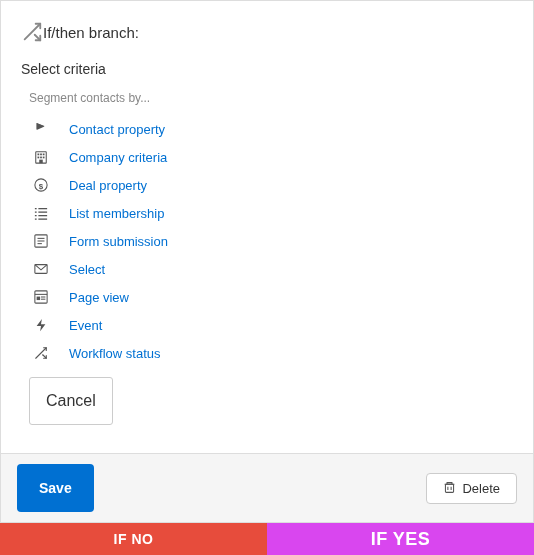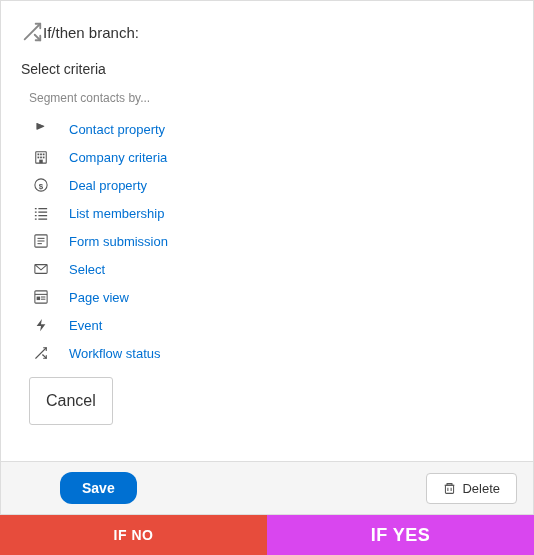--- a/index.html
+++ b/index.html
@@ -104,44 +104,43 @@
       padding: 10px 16px;
       display: flex;
       justify-content: space-between;
       align-items: center;
     }
 
     .save-btn {
       background: #0070d2;
       color: #fff;
       border: none;
-      padding: 8px 22px;
-      border-radius: 12px;
+      padding: 16px 22px;
+      border-radius: 4px;
       cursor: pointer;
       font-size: 14px;
       font-weight: bold;
-      margin-left: 43px;
     }
 
     .delete-btn {
       background: #fff;
       border: 1px solid #ccc;
       padding: 7px 16px;
       border-radius: 4px;
       cursor: pointer;
       font-size: 13px;
       color: #333;
       display: flex;
-      align-items: center;
+      align-items: flex-start;
       gap: 6px;
     }
 
     .branch-buttons {
       display: flex;
-      height: 40px;
+      height: 32px;
     }
 
     .if-no-btn {
       flex: 1;
       background: #e74c3c;
       color: #fff;
       border: none;
       font-size: 14px;
       font-weight: bold;
       cursor: pointer;

